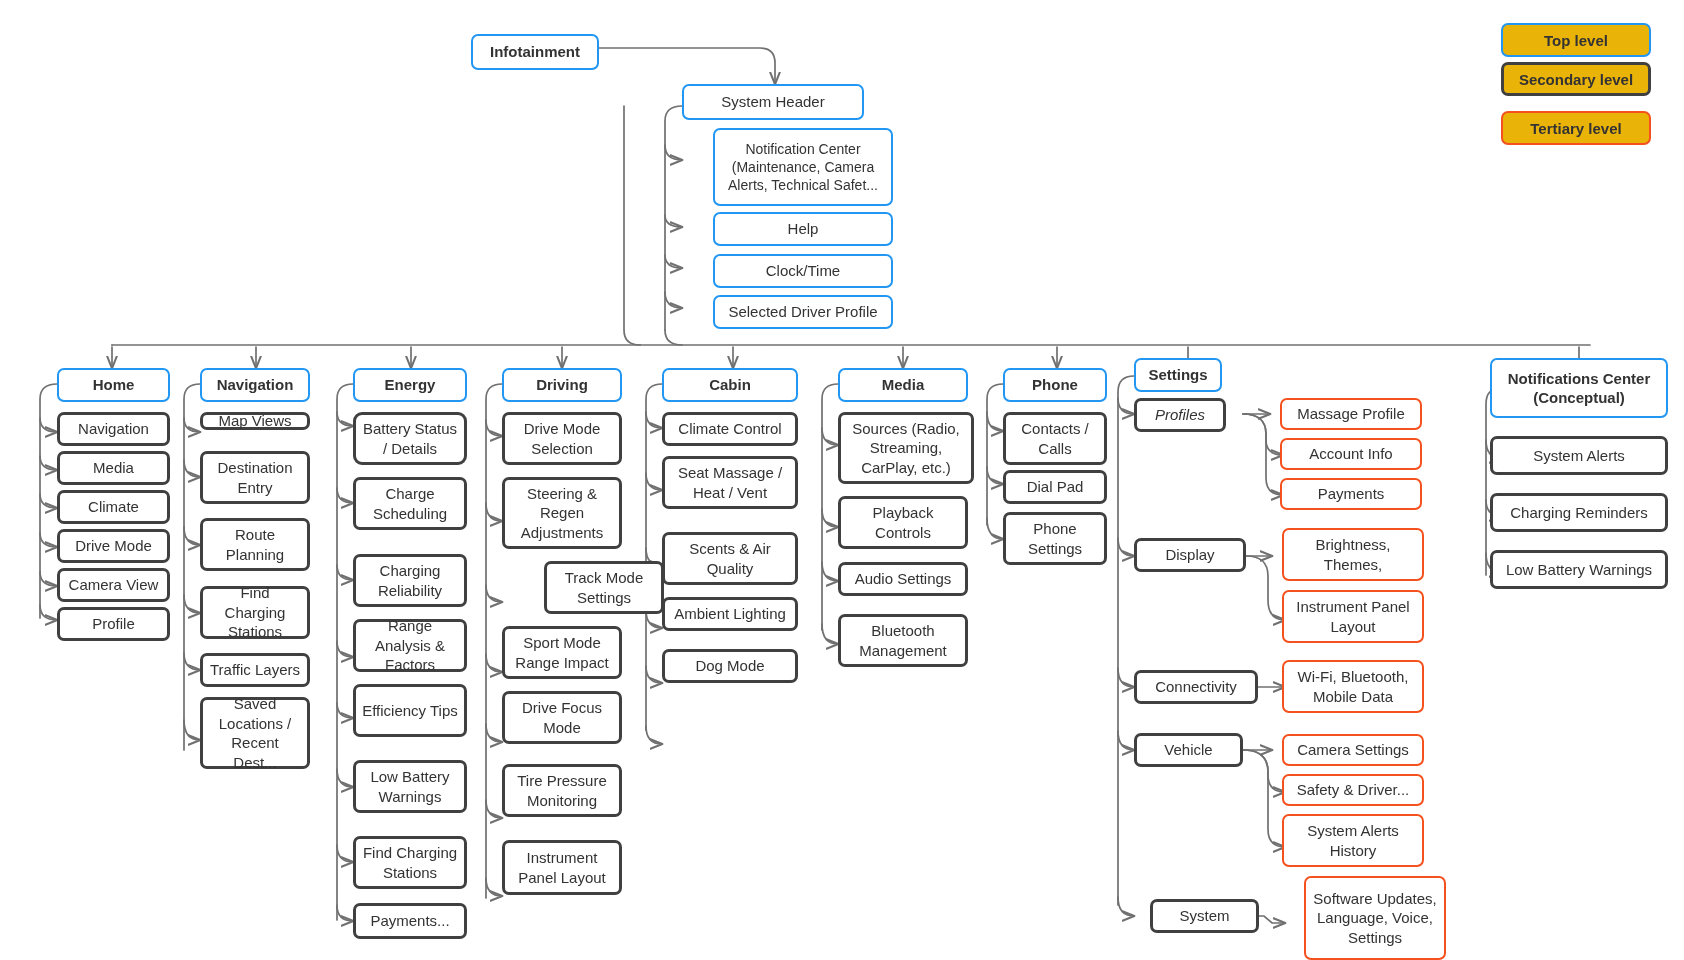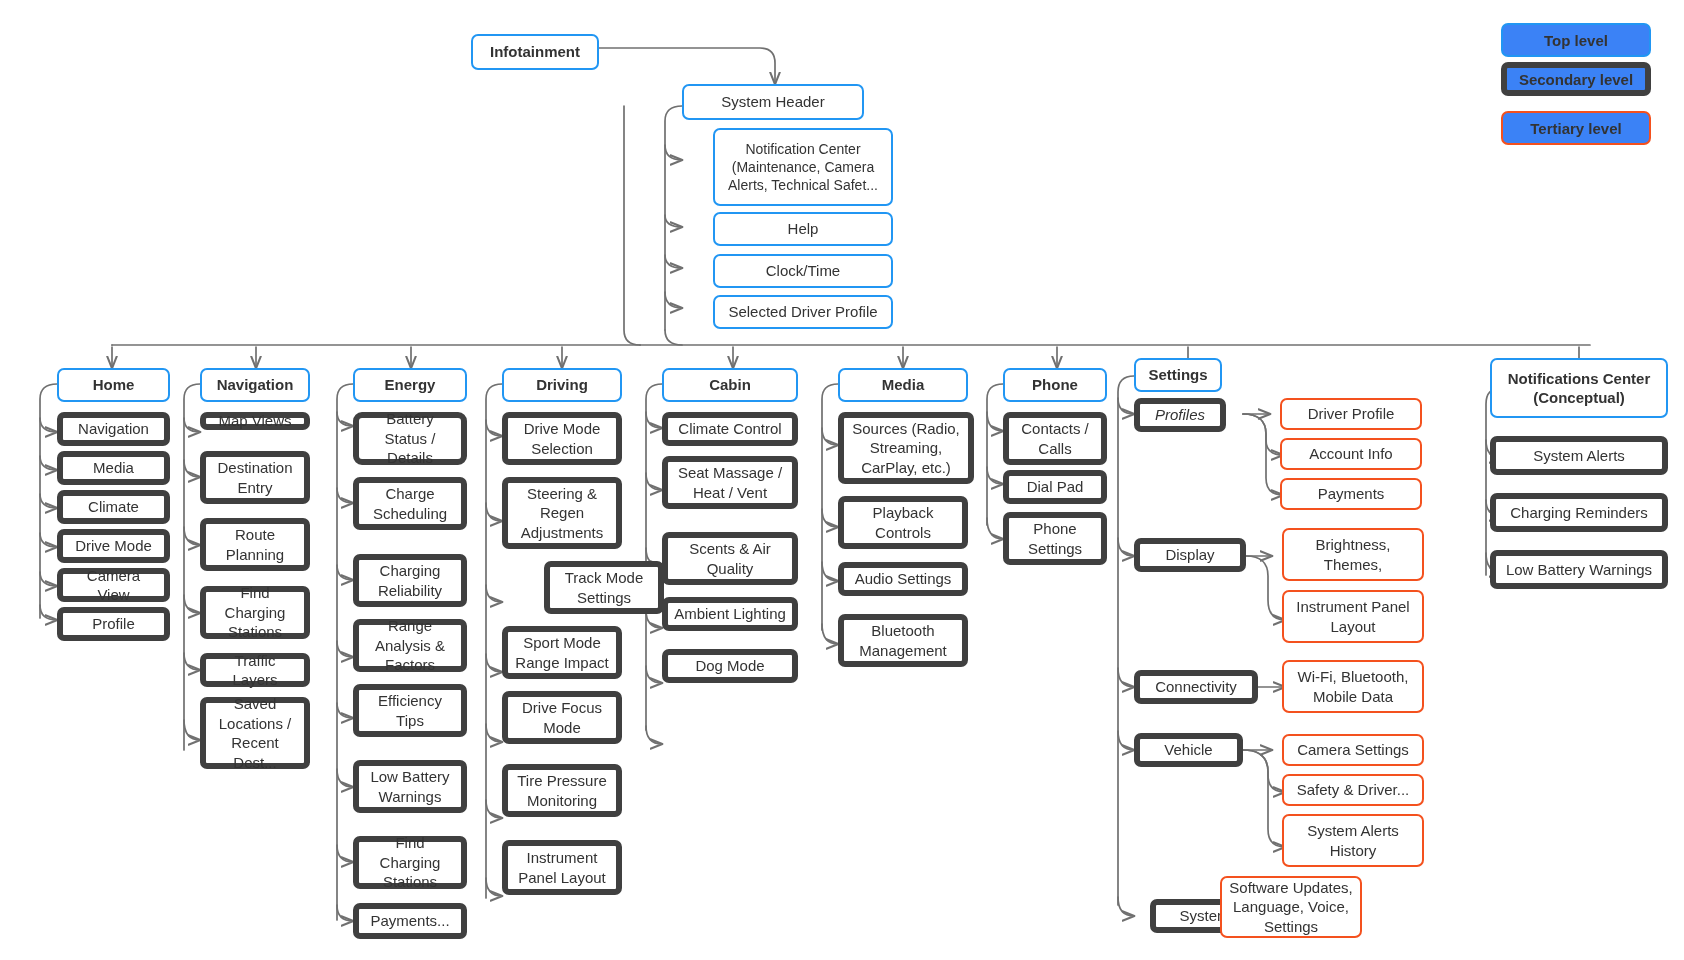--- a/index.html
+++ b/index.html
@@ -24,29 +24,29 @@
     border-radius: 7px;
     display: flex; align-items: center; justify-content: center;
     text-align: center;
     color: #333333;
     line-height: 1.30;
     padding: 2px 6px;
     z-index: 2;
     white-space: pre-line;
   }
   .lvl-top     { border: 2px solid #2196f3; font-weight: bold; font-size: 15px; }
-  .lvl-second  { border: 6px solid #404040; font-weight: normal; font-size: 15px; }
+  .lvl-second  { border: 3px solid #404040; font-weight: normal; font-size: 15px; }
   .lvl-third   { border: 2px solid #f4511e; font-weight: normal; font-size: 15px; }
 
   .root { font-weight: bold; font-size: 15px; }
   .sub-top { font-weight: normal; }
 
   .legend-box {
     position: absolute;
-    background: #3b82f6;
+    background: #eab308;
     border-radius: 7px;
     display: flex; align-items: center; justify-content: center;
     font-weight: bold; font-size: 15px; color: #333;
     z-index: 3;
   }
 </style>
 </head>
 <body>
 
 <div id="canvas">
@@ -234,37 +234,37 @@
   <div class="node lvl-second" style="left:838px; top:614px; width:130px; height:53px;">Bluetooth Management</div>
 
   <div class="node lvl-top" style="left:1003px; top:368px; width:104px; height:34px;">Phone</div>
   <div class="node lvl-second" style="left:1003px; top:412px; width:104px; height:53px;">Contacts / Calls</div>
   <div class="node lvl-second" style="left:1003px; top:470px; width:104px; height:34px;">Dial Pad</div>
   <div class="node lvl-second" style="left:1003px; top:512px; width:104px; height:53px;">Phone Settings</div>
 
   <div class="node lvl-top" style="left:1134px; top:358px; width:88px; height:34px;">Settings</div>
 
   <div class="node lvl-second" style="left:1134px; top:398px; width:92px; height:34px;font-style:italic;">Profiles</div>
-  <div class="node lvl-third" style="left:1280px; top:398px; width:142px; height:32px;">Driver Profile</div>
+  <div class="node lvl-third" style="left:1280px; top:398px; width:142px; height:32px;">Massage Profile</div>
   <div class="node lvl-third" style="left:1280px; top:438px; width:142px; height:32px;">Account Info</div>
   <div class="node lvl-third" style="left:1280px; top:478px; width:142px; height:32px;">Payments</div>
 
   <div class="node lvl-second" style="left:1134px; top:538px; width:112px; height:34px;">Display</div>
   <div class="node lvl-third" style="left:1282px; top:528px; width:142px; height:53px;">Brightness, Themes,</div>
   <div class="node lvl-third" style="left:1282px; top:590px; width:142px; height:53px;">Instrument Panel Layout</div>
 
   <div class="node lvl-second" style="left:1134px; top:670px; width:124px; height:34px;">Connectivity</div>
   <div class="node lvl-third" style="left:1282px; top:660px; width:142px; height:53px;">Wi-Fi, Bluetooth, Mobile Data</div>
 
   <div class="node lvl-second" style="left:1134px; top:733px; width:109px; height:34px;">Vehicle</div>
   <div class="node lvl-third" style="left:1282px; top:734px; width:142px; height:32px;">Camera Settings</div>
   <div class="node lvl-third" style="left:1282px; top:774px; width:142px; height:32px;">Safety &amp; Driver...</div>
   <div class="node lvl-third" style="left:1282px; top:814px; width:142px; height:53px;">System Alerts History</div>
 
   <div class="node lvl-second" style="left:1134px; top:899px; width:109px; height:34px;margin-left:16px;">System</div>
-  <div class="node lvl-third" style="left:1220px; top:876px; width:142px; height:62px;">Software Updates, Language, Voice, Settings</div>
+  <div class="node lvl-third" style="left:1304px; top:876px; width:142px; height:84px;">Software Updates, Language, Voice, Settings</div>
 
   <div class="node lvl-top" style="left:1490px; top:358px; width:178px; height:60px;">Notifications Center (Conceptual)</div>
   <div class="node lvl-second" style="left:1490px; top:436px; width:178px; height:39px;">System Alerts</div>
   <div class="node lvl-second" style="left:1490px; top:493px; width:178px; height:39px;">Charging Reminders</div>
   <div class="node lvl-second" style="left:1490px; top:550px; width:178px; height:39px;">Low Battery Warnings</div>
 
 </div>
 
 </body></html>

